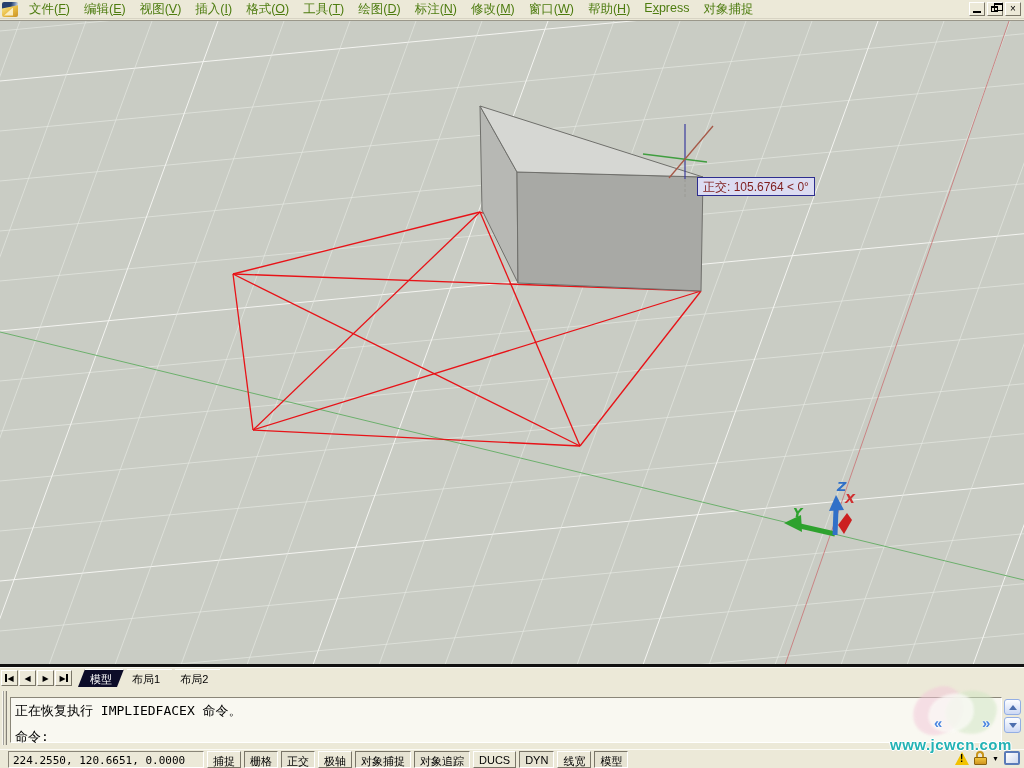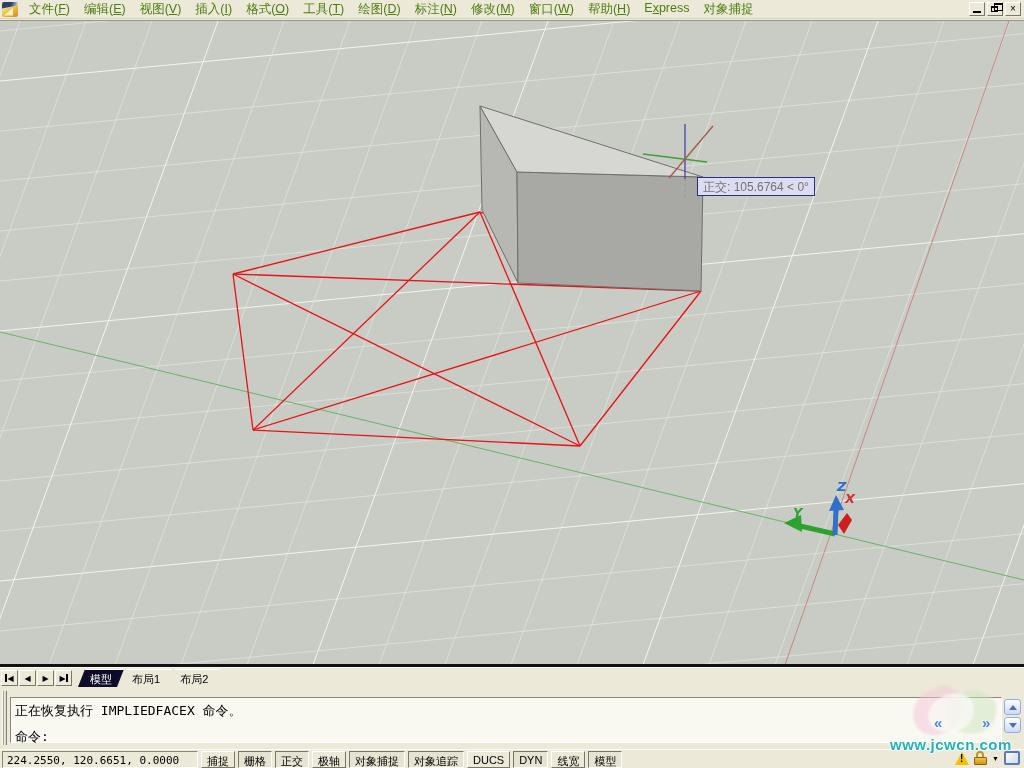--- a/index.html
+++ b/index.html
@@ -25,21 +25,21 @@
   .win-btn .restore-glyph { position:absolute; left:3px; top:3px; width:7px; height:6px;
     border:1px solid #000; border-top-width:2px; background:#ece9d8; }
   .win-btn .restore-glyph::before { content:""; position:absolute; left:2px; top:-5px; width:7px; height:5px;
     border:1px solid #000; border-top-width:2px; }
 
   
   #canvas-wrap { position:absolute; left:0; top:20px; width:1024px; height:644px;
     background:#c9ccc4; border-top:1px solid #9a978a; }
   #scene-svg { position:absolute; left:0; top:0; }
   #dyn-tooltip { position:absolute; left:697px; top:156px; height:19px; padding:1px 5px 0 5px;
-    background:#dcdcf2; border:1px solid #2d2d8f; color:#737373; font-size:12px; white-space:nowrap; }
+    background:#dcdcf2; border:1px solid #2d2d8f; color:#7f1d1d; font-size:12px; white-space:nowrap; }
 
   
   #canvas-edge { position:absolute; left:0; top:664px; width:1024px; height:3px; background:#111; }
 
   
   #tab-row { position:absolute; left:0; top:667px; width:1024px; height:21px; background:#ece9d8;
     border-top:1px solid #fbfaf4; display:flex; align-items:center; }
   .tab-nav-btn { width:17px; height:16px; margin-left:1px; background:#ece9d8;
     border:1px solid; border-color:#fff #7a7668 #7a7668 #fff;
     display:flex; align-items:center; justify-content:center; font-size:8px; color:#000; gap:0; }
@@ -63,21 +63,21 @@
     background:linear-gradient(#fdfeff,#cdd9f4); border:1px solid #93aee4; border-radius:3px;
     display:flex; align-items:center; justify-content:center; }
   .scroll-btn .tri-up { width:0; height:0; border-left:4px solid transparent; border-right:4px solid transparent;
     border-bottom:5px solid #4d6fae; }
   .scroll-btn .tri-down { width:0; height:0; border-left:4px solid transparent; border-right:4px solid transparent;
     border-top:5px solid #4d6fae; }
 
   
   #status-bar { position:absolute; left:0; top:749px; width:1024px; height:19px; background:#ece9d8;
     border-top:1px solid #fbfaf4; display:flex; align-items:center; }
-  #coord-display { width:196px; height:17px; margin-left:2px; padding:2px 4px 0 4px;
+  #coord-display { width:196px; height:17px; margin-left:8px; padding:2px 4px 0 4px;
     border:1px solid; border-color:#8a8678 #fff #fff #8a8678;
     font-family:"DejaVu Sans Mono","Liberation Mono",monospace; font-size:11px; color:#000; white-space:nowrap; }
   .toggle-btn { height:17px; margin-left:3px; padding:2px 5px 0 5px; font-size:11px; color:#000;
     background:#ece9d8; white-space:nowrap; }
   .toggle-btn.raised { border:1px solid; border-color:#fff #7a7668 #7a7668 #fff; }
   .toggle-btn.sunken { border:1px solid; border-color:#7a7668 #fff #fff #7a7668; background:#e6e3d2; }
 
   
   #tray { position:absolute; right:4px; top:751px; display:flex; align-items:center; gap:5px; }
   #warning-icon { position:relative; width:0; height:0; border-left:7px solid transparent;

